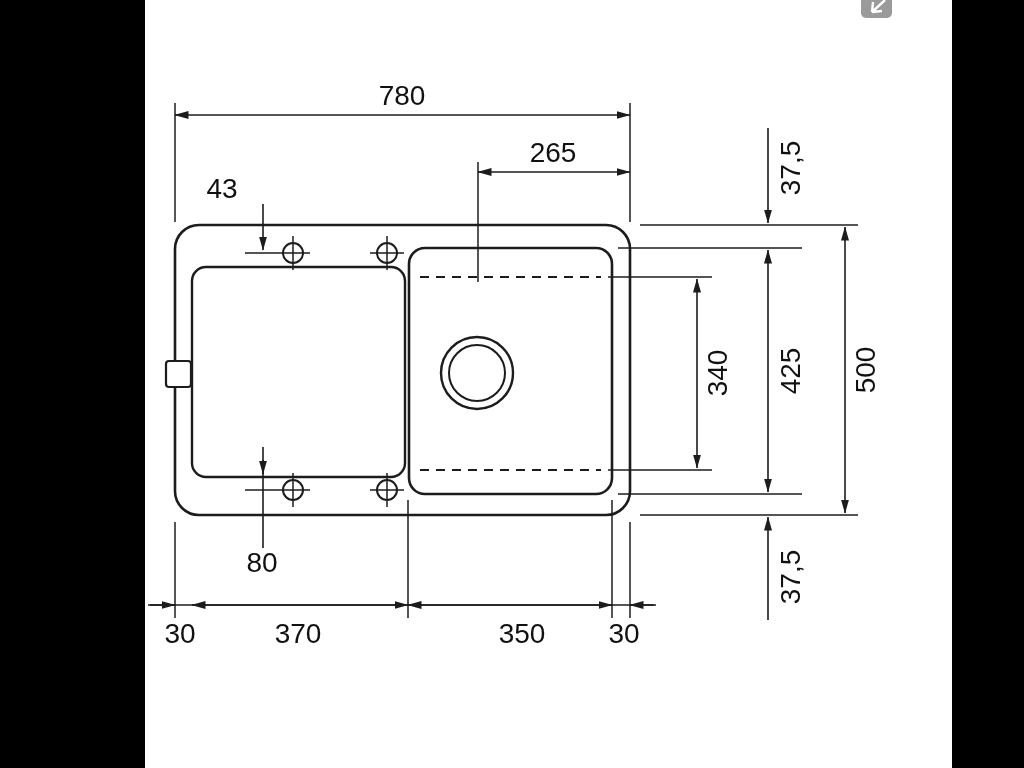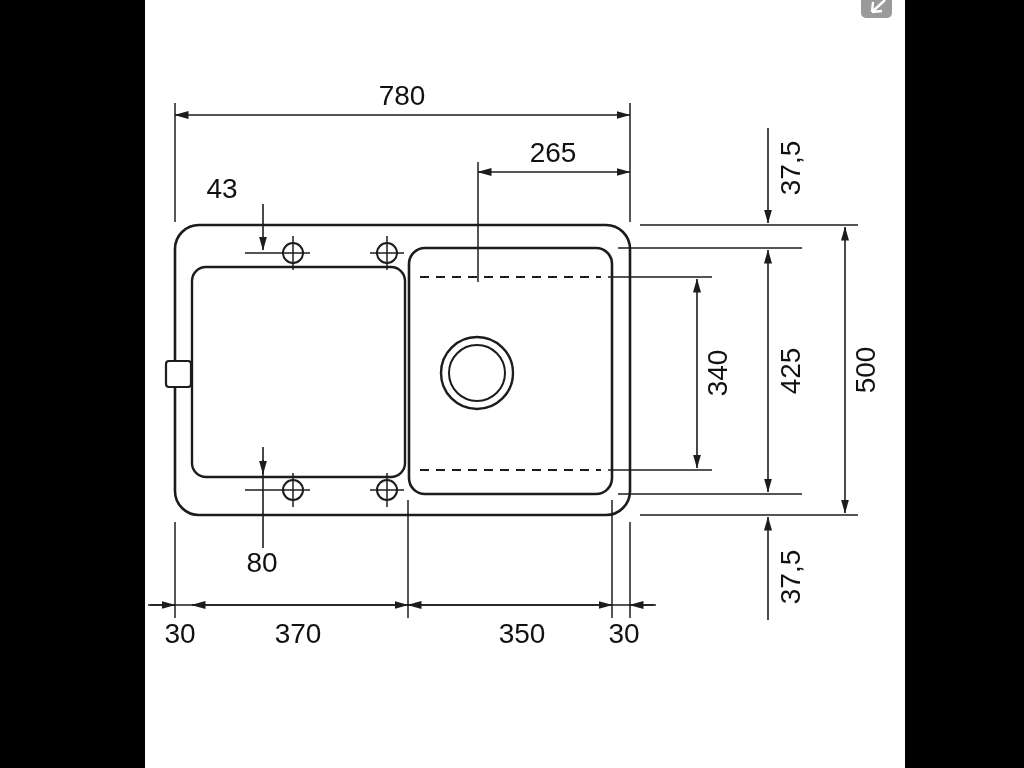--- a/index.html
+++ b/index.html
@@ -1,21 +1,21 @@
 <!DOCTYPE html>
 <html><head>
 <meta charset="utf-8">
 <style>
   html,body{margin:0;padding:0;background:#000;}
   .screen{position:relative;width:1024px;height:768px;overflow:hidden;background:#000;
           font-family:"Liberation Sans", sans-serif;}
   .bar{position:absolute;top:0;height:768px;background:#000;}
   .bar.left{left:0;width:145px;}
   .bar.right{left:905px;width:119px;}
-  .canvas{position:absolute;left:145px;top:0;width:760px;height:768px;background:#fff;}
+  .canvas{position:absolute;left:145px;top:0;width:760px;height:768px;background:#fff;padding-left:47px;}
   svg{position:absolute;left:0;top:0;}
   text{font-family:"Liberation Sans","DejaVu Sans",sans-serif;font-size:28px;fill:#111;}
   .outline{fill:none;stroke:#1c1c1c;}
   .thin{stroke:#1c1c1c;stroke-width:1.5;fill:none;}
   .dim{stroke:#1c1c1c;stroke-width:1.6;fill:none;}
   .dash{stroke:#1c1c1c;stroke-width:1.8;fill:none;stroke-dasharray:9 7;}
 </style>
 </head>
 <body>
 

